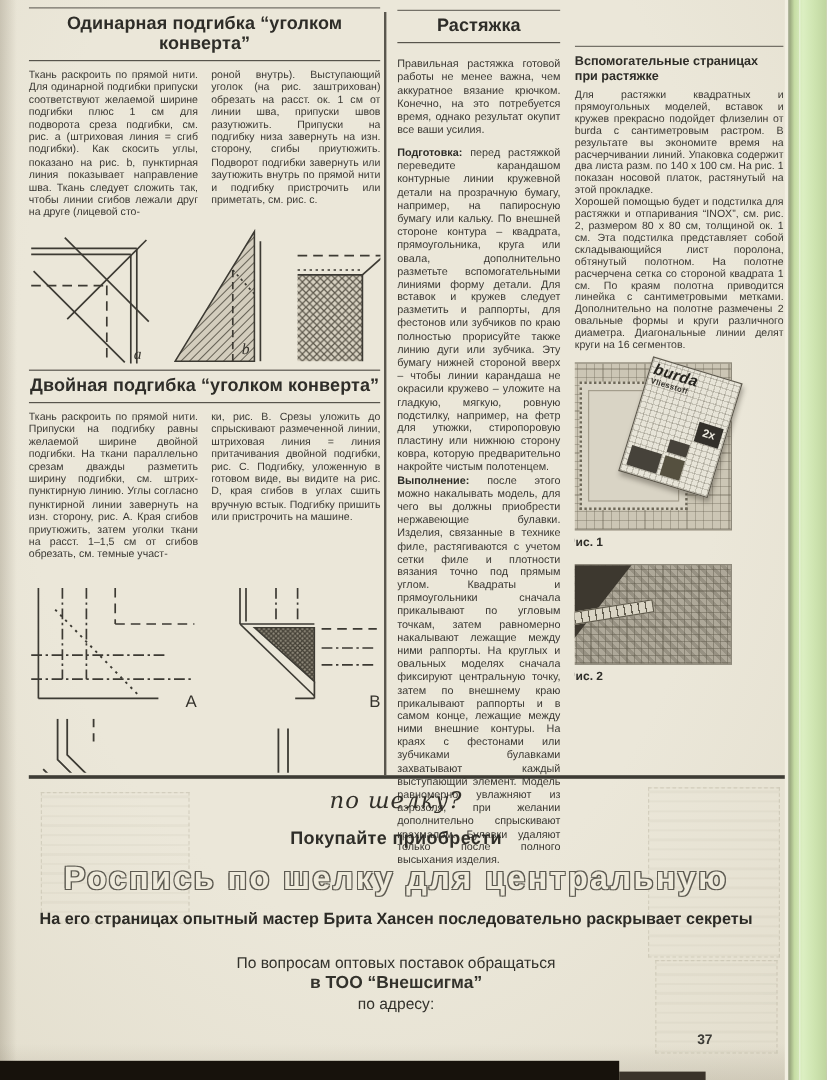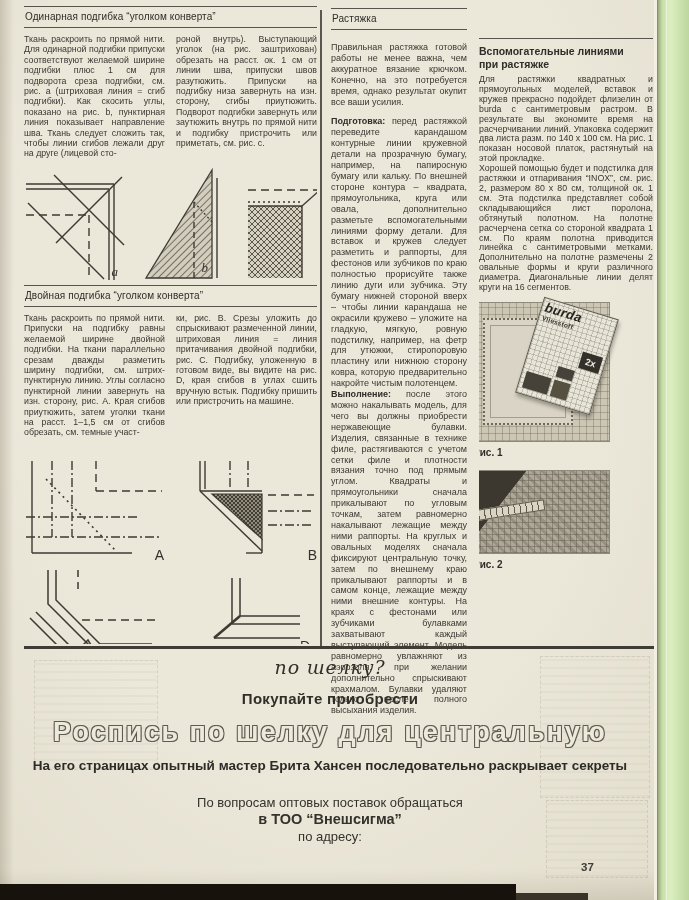--- a/index.html
+++ b/index.html
@@ -3,23 +3,23 @@
 <meta charset="utf-8">
 <style>
   html,body{margin:0;padding:0;background:#b9b5a6;}
   .page{position:relative;width:689px;height:900px;overflow:hidden;
     font-family:"Liberation Sans",sans-serif;color:#3a3833;
     background:
       linear-gradient(90deg, rgba(120,110,90,.28) 0, rgba(120,110,90,0) 14px),
       linear-gradient(0deg, rgba(120,110,90,.18) 0, rgba(120,110,90,0) 30px),
       radial-gradient(ellipse at 45% 35%, #ebe7d9 55%, #e2ddcc 100%);}
   
-  .sec-title{font-weight:normal;font-size:10px;color:#2e2d28;
+  .sec-title{font-weight:bold;font-size:15px;color:#2e2d28;
     border-top:1.4px solid #57544c;border-bottom:1.4px solid #57544c;
-    padding:4px 1px 5px;letter-spacing:.1px;}
+    padding:4px 1px 5px;letter-spacing:.1px;text-align:center;}
   .twocol{display:flex;gap:11px;text-align:justify;font-size:8.8px;line-height:10.4px;margin-top:6px;}
   .twocol>div{width:50%;}
   p{margin:0;}
   
   .left-col{position:absolute;left:24px;top:6px;width:293px;height:638px;overflow:hidden;}
   .figrow{display:flex;align-items:flex-end;position:relative;}
   .fig{position:relative;}
   .figlab{position:absolute;font-size:12px;color:#34322c;}
   .figlab.it{font-style:italic;font-family:"Liberation Serif",serif;font-size:13px;}
   svg{display:block;}
@@ -253,21 +253,21 @@
     <div class="sec-title">Растяжка</div>
     <div class="body">
       <p class="mc-p first">Правильная растяжка готовой работы не менее важна, чем аккуратное вязание крючком. Конечно, на это потребуется время, однако результат окупит все ваши усилия.</p>
       <p class="mc-p"><b>Подготовка:</b><span> перед растяжкой переведите карандашом контурные линии кружевной детали на прозрачную бумагу, например, на папиросную бумагу или кальку. По внешней стороне контура – квадрата, прямоугольника, круга или овала, дополнительно разметьте вспомогательными линиями форму детали. Для вставок и кружев следует разметить и раппорты, для фестонов или зубчиков по краю полностью прорисуйте также линию дуги или зубчика. Эту бумагу нижней стороной вверх – чтобы линии карандаша не окрасили кружево – уложите на гладкую, мягкую, ровную подстилку, например, на фетр для утюжки, стиропоровую пластину или нижнюю сторону ковра, которую предварительно накройте чистым полотенцем.</span></p>
       <p class="mc-p" style="margin-top:0;"><b>Выполнение:</b><span> после этого можно накалывать модель, для чего вы должны приобрести нержавеющие булавки. Изделия, связанные в технике филе, растягиваются с учетом сетки филе и плотности вязания точно под прямым углом. Квадраты и прямоугольники сначала прикалывают по угловым точкам, затем равномерно накалывают лежащие между ними раппорты. На круглых и овальных моделях сначала фиксируют центральную точку, затем по внешнему краю прикалывают раппорты и в самом конце, лежащие между ними внешние контуры. На краях с фестонами или зубчиками булавками захватывают каждый выступающий элемент. Модель равномерно увлажняют из аэрозоля, при желании дополнительно спрыскивают крахмалом. Булавки удаляют только после полного высыхания изделия.</span></p>
     </div>
   </div>
 
   <div class="right-col">
     <div class="rc-title">
-      <div>Вспомогательные линиями</div>
+      <div>Вспомогательные страницах</div>
       <div>при растяжке</div>
     </div>
     <div class="rc-body">
       <p>Для растяжки квадратных и прямоугольных моделей, вставок и кружев прекрасно подойдет флизелин от burda с сантиметровым растром. В результате вы экономите время на расчерчивании линий. Упаковка содержит два листа разм. по 140 х 100 см. На рис. 1 показан носовой платок, растянутый на этой прокладке.</p>
       <p>Хорошей помощью будет и подстилка для растяжки и отпаривания “INOX”, см. рис. 2, размером 80 х 80 см, толщиной ок. 1 см. Эта подстилка представляет собой складывающийся лист поролона, обтянутый полотном. На полотне расчерчена сетка со стороной квадрата 1 см. По краям полотна приводится линейка с сантиметровыми метками. Дополнительно на полотне размечены 2 овальные формы и круги различного диаметра. Диагональные линии делят круги на 16 сегментов.</p>
     </div>
 
     <div class="photo photo1">
       <div class="hanky"></div>
       <div class="pkg">

